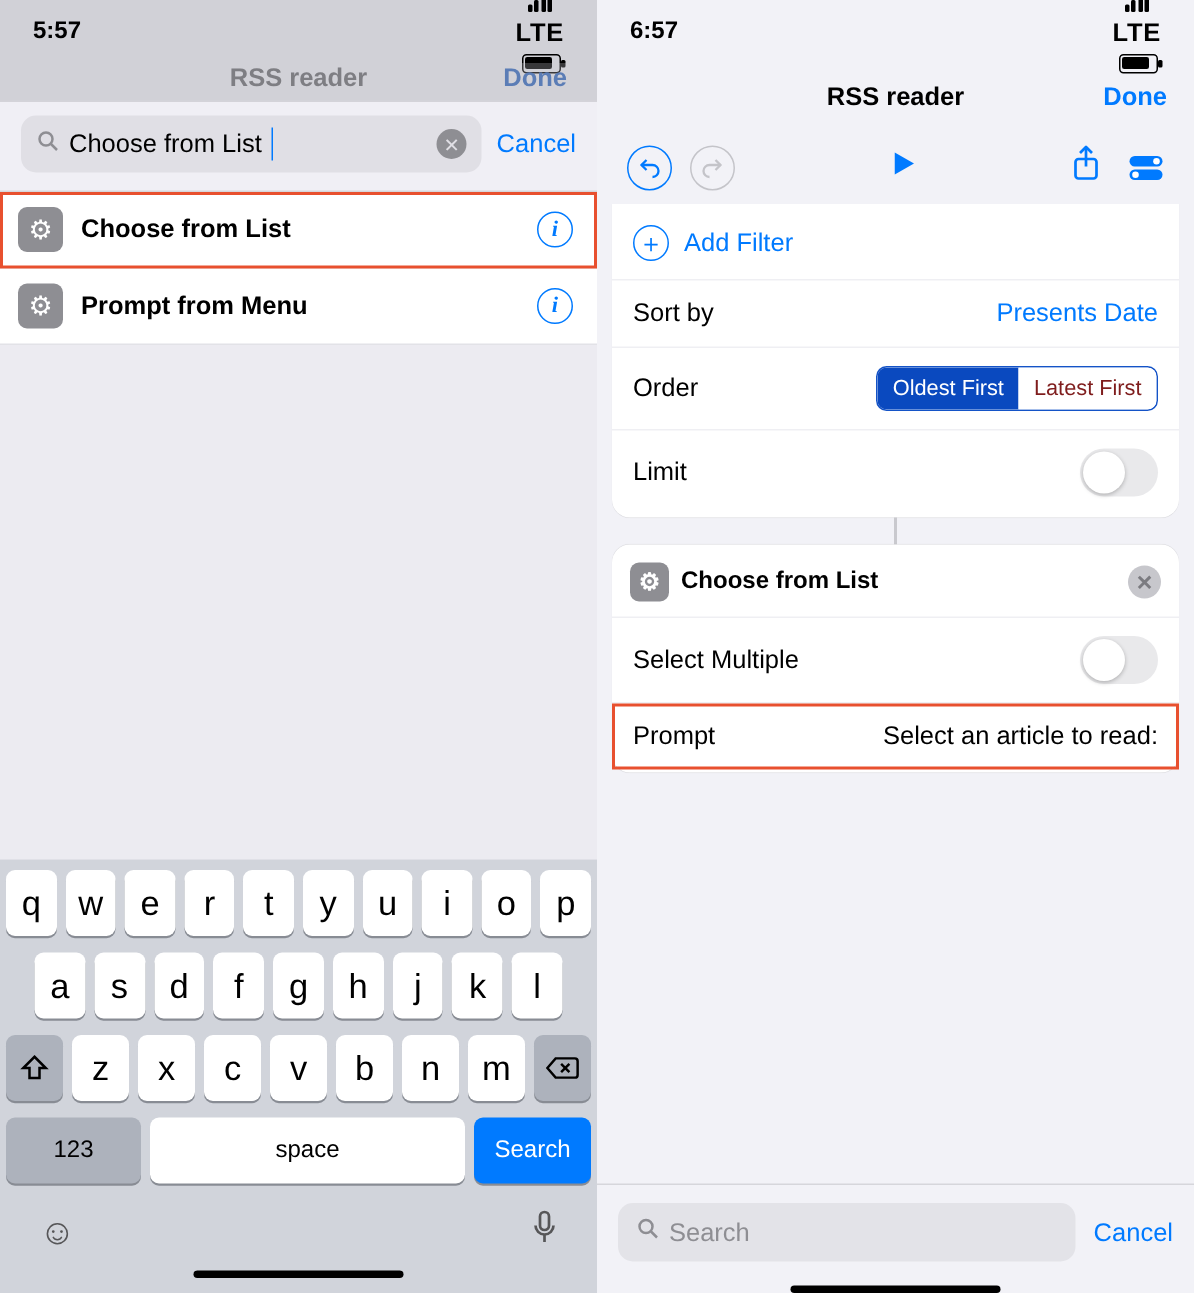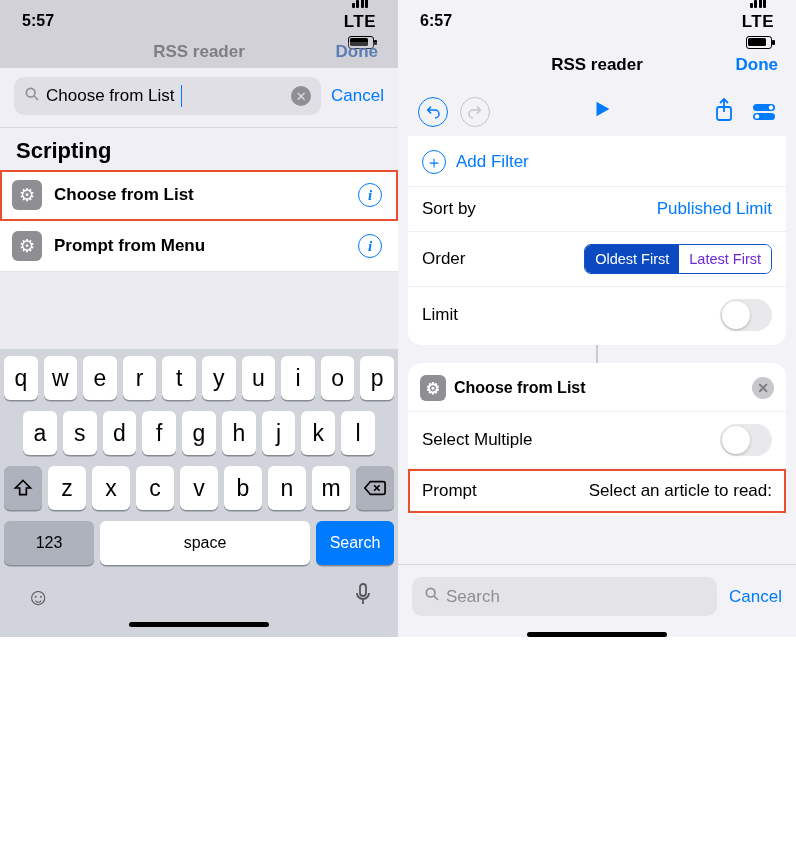--- a/index.html
+++ b/index.html
@@ -3,21 +3,21 @@
 <meta charset="utf-8">
 <style>
   * { box-sizing: border-box; margin: 0; padding: 0; }
   body {
     font-family: -apple-system, "Helvetica Neue", Helvetica, Arial, sans-serif;
     background: #fff;
     width: 796px;
     height: 862px;
     display: flex;
   }
-  .pane { width: 398px; height: 637px; position: relative; display: flex; flex-direction: column; }
+  .pane { width: 398px; height: 862px; position: relative; display: flex; flex-direction: column; }
   .pane-left { background: #ecebf1; }
   .pane-right { background: #f2f2f7; }
 
   
   .status-bar {
     height: 42px;
     display: flex;
     align-items: center;
     justify-content: space-between;
     padding: 0 22px;
@@ -147,21 +147,21 @@
   }
   .card-row:last-child { border-bottom:none; }
   .add-filter { color:#007aff; justify-content:flex-start; gap:10px;}
   .plus-circ {
     width:24px;height:24px;border:1.5px solid #007aff;border-radius:50%;
     display:flex;align-items:center;justify-content:center;color:#007aff;font-size:17px;line-height:1;
   }
   .seg {
     display:flex; border:1.5px solid #1453c7; border-radius:7px; overflow:hidden; font-size:14.5px;
   }
-  .seg div { padding:6px 10px; color:#6d28d9; background:#fff; }
+  .seg div { padding:6px 10px; color:#7f1d1d; background:#fff; }
   .seg .sel { background:#0a49bf; color:#fff; }
   .ios-toggle {
     width:52px;height:32px;border-radius:16px;background:#e9e9eb;position:relative;
   }
   .ios-toggle::after{content:"";position:absolute;left:2px;top:2px;width:28px;height:28px;border-radius:50%;background:#fff;box-shadow:0 1px 3px rgba(0,0,0,0.25);}
   .connector-line { width:2px; height:18px; background:#c9c9ce; margin:0 auto; }
 
   .card-header {
     display:flex;align-items:center;gap:8px;padding:10px 12px;border-bottom:1px solid #efeff3;
     font-size:16px; font-weight:600; color:#000;
@@ -221,21 +221,20 @@
             </svg>
         </span>
         <span>Choose from List</span>
         <span style="width:0;border-left:1.5px solid #007aff;height:22px;"></span>
         <span style="flex:1"></span>
         <span class="clear-badge">✕</span>
       </div>
       <span class="ios-blue cancel-btn">Cancel</span>
     </div>
 
-    <div class="section-title">Scripting</div>
 
     <div class="result-list">
       <div class="result-item highlight">
         <span class="gear-icon">⚙</span>
         <div class="result-text">
           <div class="result-title">Choose from List</div>
         </div>
         <span class="info-badge">i</span>
       </div>
       <div class="result-item">
@@ -374,21 +373,21 @@
   </div>
 
   <div class="right-body">
     <div class="card" style="border-radius:0 0 12px 12px">
       <div class="card-row add-filter">
         <span class="plus-circ">＋</span>
         <span>Add Filter</span>
       </div>
       <div class="card-row">
         <span>Sort by</span>
-        <span class="ios-blue">Published Limit</span>
+        <span class="ios-blue">Presents Date</span>
       </div>
       <div class="card-row">
         <span>Order</span>
         <span class="seg">
           <div class="sel">Oldest First</div>
           <div>Latest First</div>
         </span>
       </div>
       <div class="card-row">
         <span>Limit</span>

